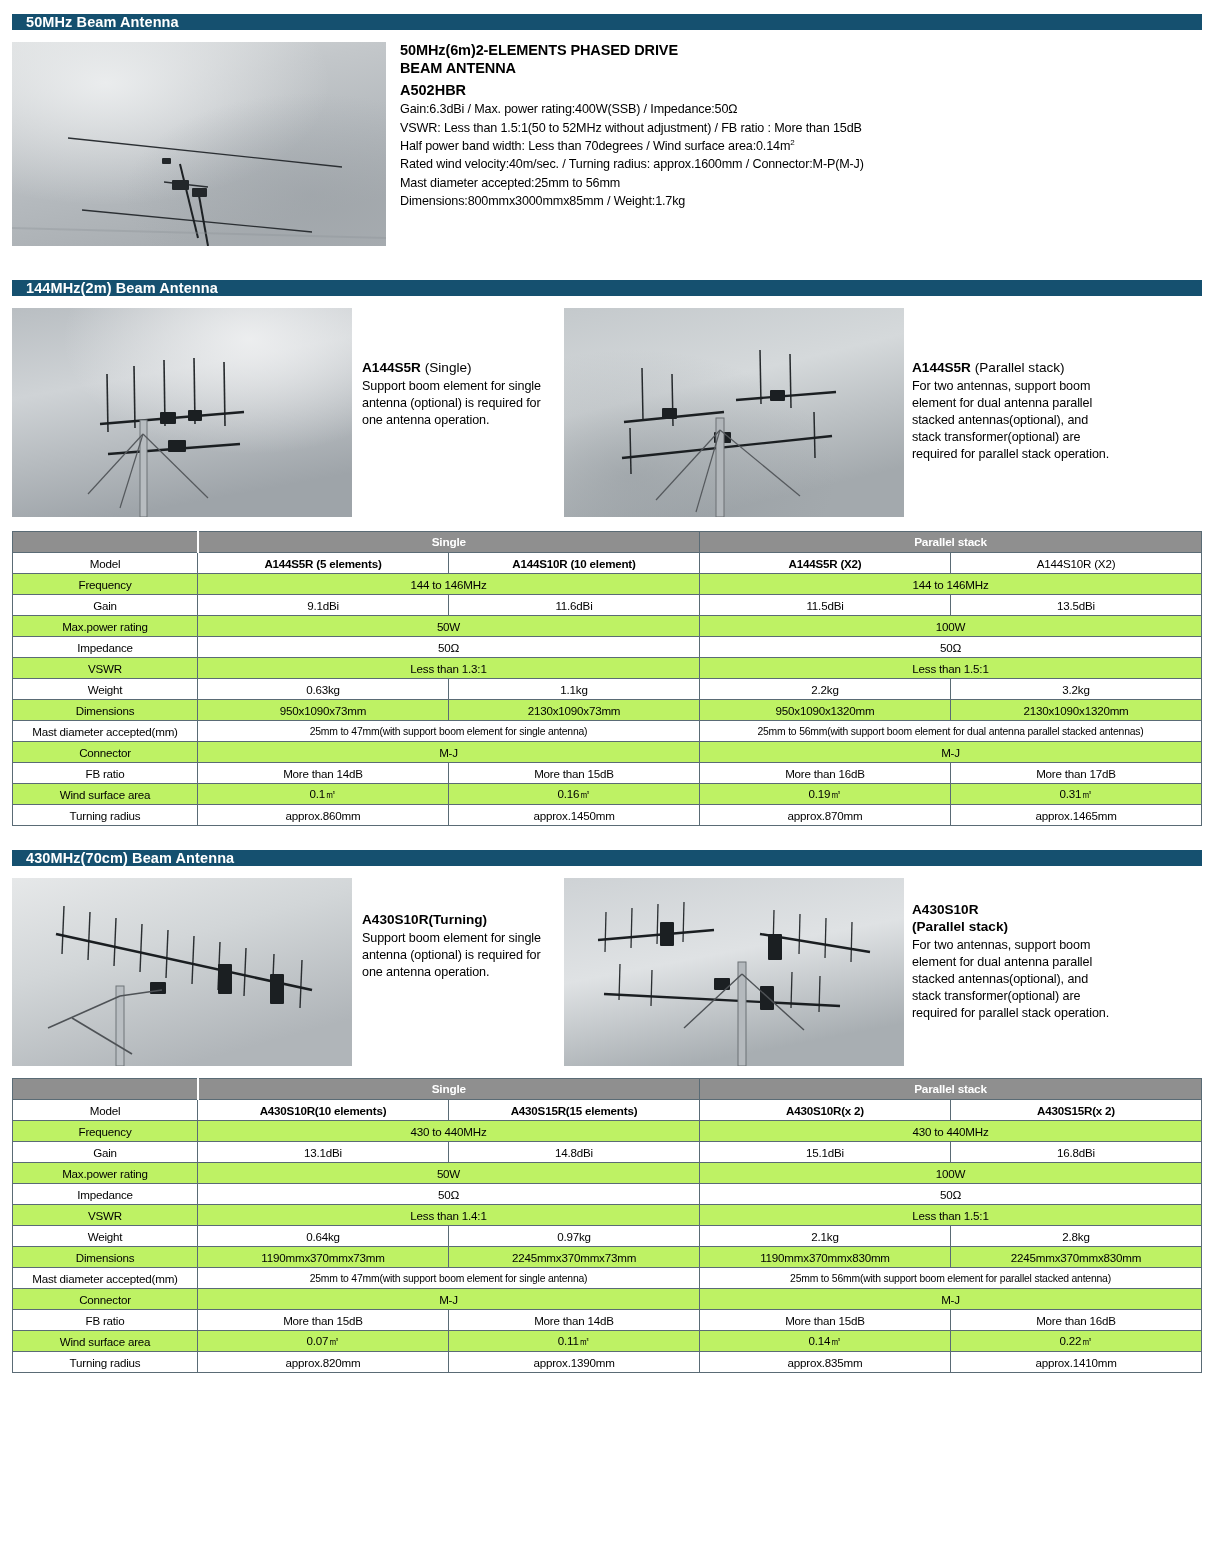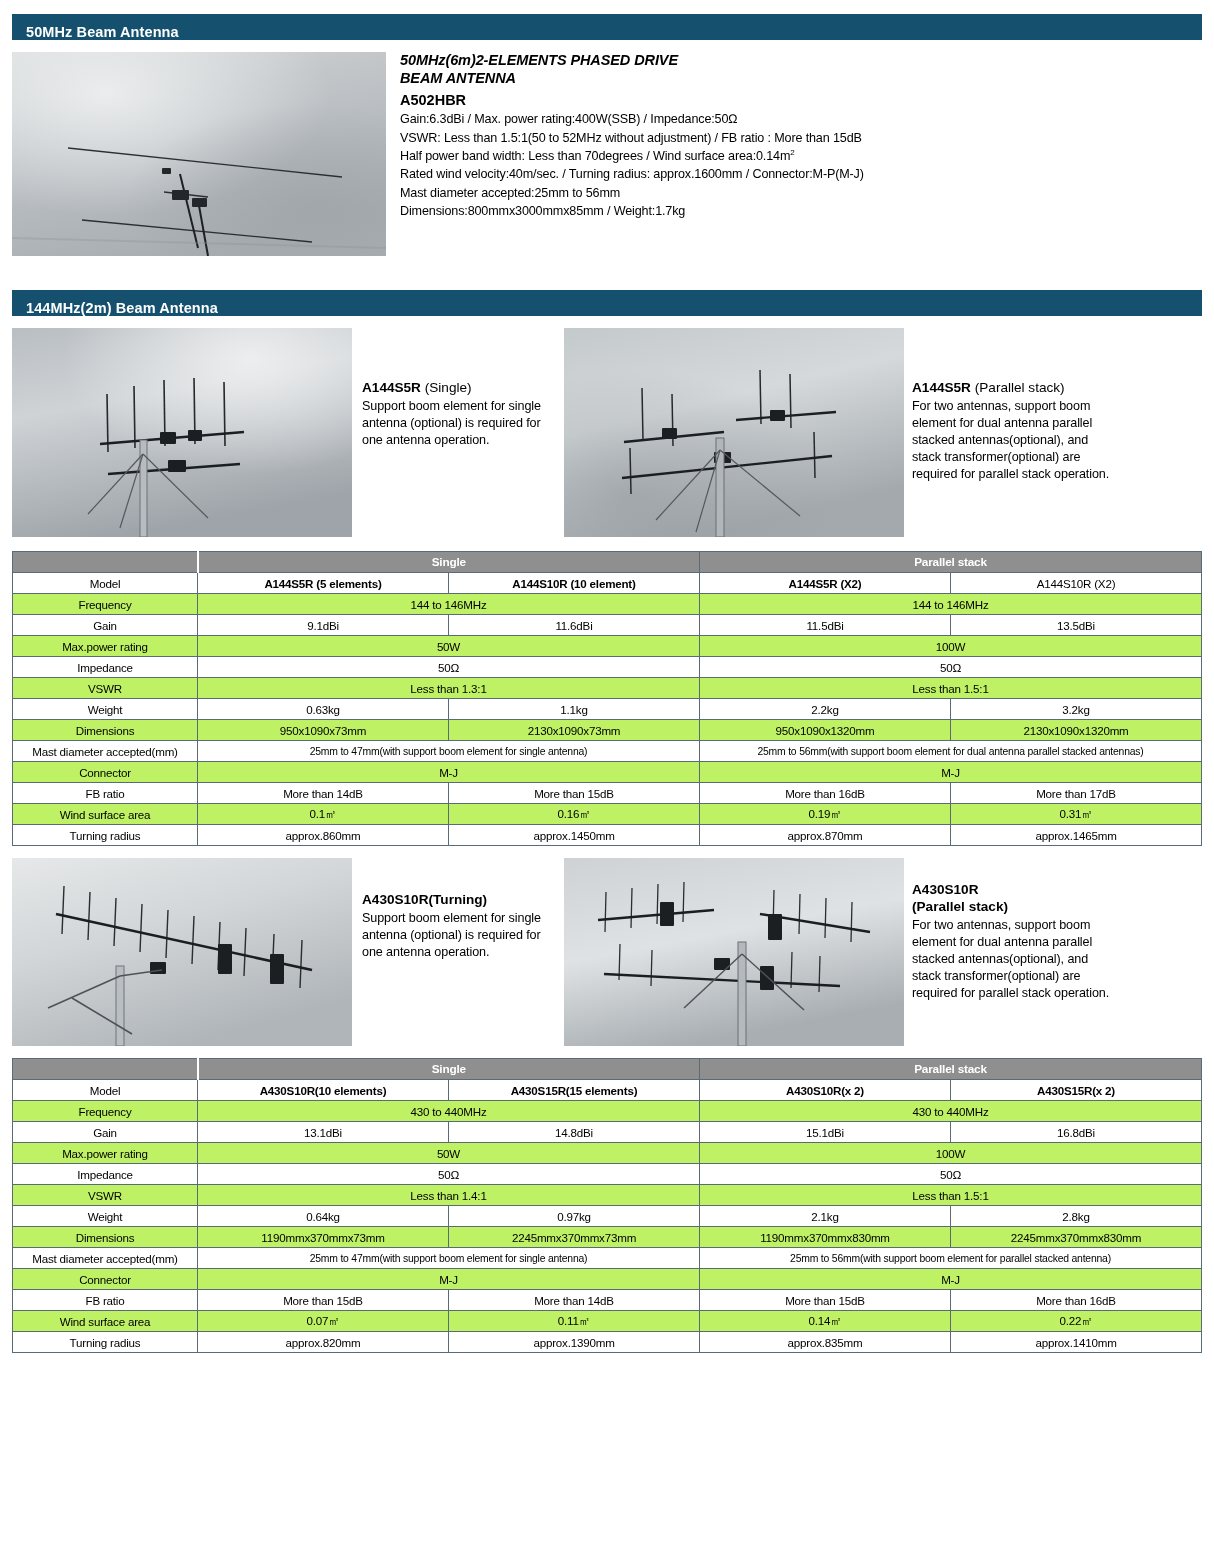--- a/index.html
+++ b/index.html
@@ -12,24 +12,24 @@
     font-family: "Liberation Sans", sans-serif;
     color: #000;
     position: relative;
     overflow: hidden;
   }
   .page { padding: 0 12px; }
 
   
   .banner {
     background: #15506f;
-    height: 26px;
+    height: 16px;
     margin-top: 14px;
     display: flex;
-    align-items: flex-end;
+    align-items: center;
     padding-left: 14px;
   }
   .banner-text {
     color: #ffffff;
     font-size: 14.5px;
     font-weight: bold;
     letter-spacing: 0.1px;
   }
 
   
@@ -46,21 +46,20 @@
   .spec {
     padding-left: 14px;
     flex: 1;
   }
   .spec h3 {
     margin: 0;
     font-size: 14.5px;
     font-weight: bold;
     line-height: 1.22;
     letter-spacing: -0.1px;
-    font-style: italic;
   }
   .model-code {
     margin: 5px 0 2px 0;
     font-size: 14.5px;
     font-weight: bold;
   }
   .spec-lines {
     font-size: 12.6px;
     line-height: 1.45;
     letter-spacing: -0.15px;
@@ -397,20 +396,23 @@
         <tr class="norm">
           <td class="rowlabel">Turning radius</td>
           <td>approx.860mm</td>
           <td>approx.1450mm</td>
           <td class="sep">approx.870mm</td>
           <td>approx.1465mm</td>
         </tr>
       </tbody>
   </table>
 
+  <div class="banner" style="margin-top:24px;">
+    <span class="banner-text">430MHz(70cm) Beam Antenna</span>
+  </div>
 
   <div class="dual-row">
     <div class="photo" style="width:340px;height:188px;">
       <svg class="sky" viewBox="0 0 340 188" preserveAspectRatio="none">
         <defs>
           <linearGradient id="sky4" x1="0" y1="0" x2="0.5" y2="1">
             <stop offset="0%" stop-color="#e6e8e9"></stop>
             <stop offset="45%" stop-color="#d2d6d8"></stop>
             <stop offset="100%" stop-color="#b0b5b9"></stop>
           </linearGradient>

